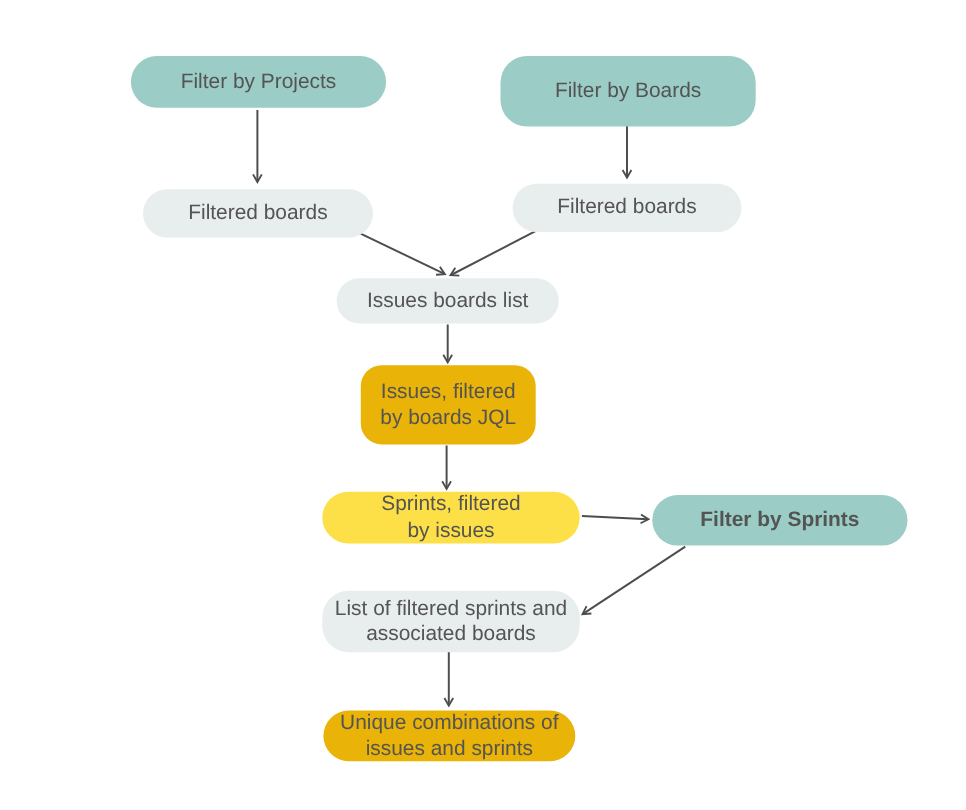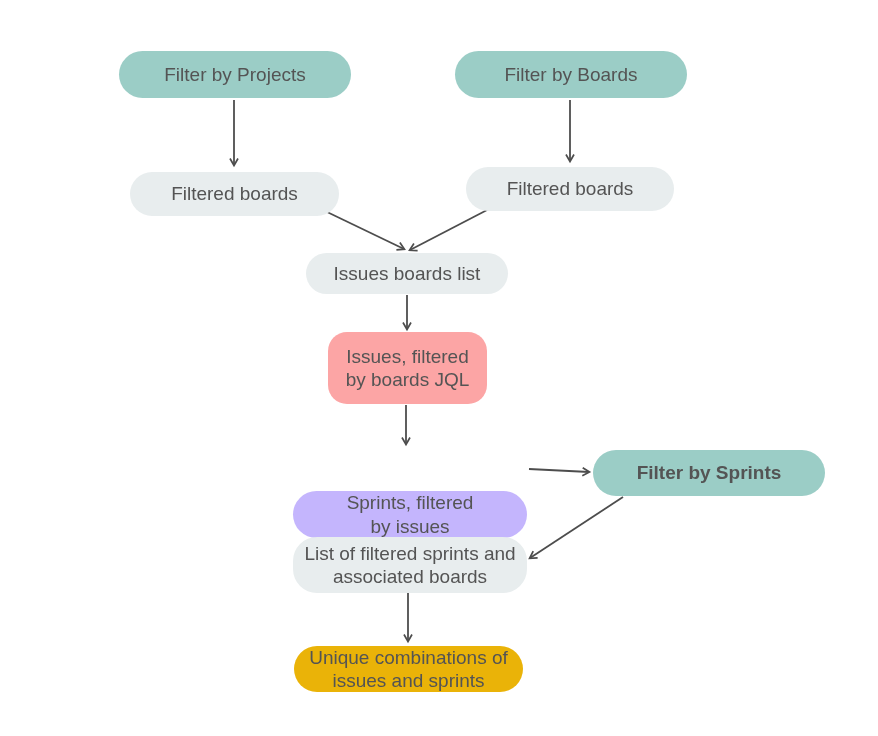--- a/index.html
+++ b/index.html
@@ -31,21 +31,21 @@
     font-size: 19px;
     line-height: 1.22;
     color: #545454;
     white-space: pre-line;
     box-sizing: border-box;
     padding: 2px 10px;
   }
   .pill   { border-radius: 24px; }
   .box    { border-radius: 19px; }
   .n-filter-projects   { left: 119px; top:  51px; width: 232px; height: 47px; }
-  .n-filter-boards     { left: 455px; top:  51px; width: 232px; height: 47px; text-align: right; }
+  .n-filter-boards     { left: 455px; top:  51px; width: 232px; height: 64px; text-align: right; }
   .n-filtered-left     { left: 130px; top: 172px; width: 209px; height: 44px; }
   .n-filtered-right    { left: 466px; top: 167px; width: 208px; height: 44px; }
   .n-unique-boards     { left: 306px; top: 253px; width: 202px; height: 41px; }
   .n-issues            { left: 328px; top: 332px; width: 159px; height: 72px; }
   .n-sprints           { left: 293px; top: 447px; width: 234px; height: 47px; }
   .n-filter-sprints    { left: 593px; top: 450px; width: 232px; height: 46px; }
   .n-list-filtered     { left: 293px; top: 537px; width: 234px; height: 56px; }
   .n-unique-combos     { left: 294px; top: 646px; width: 229px; height: 46px; }
 </style>
 </head>
@@ -75,24 +75,24 @@
   <div class="node pill n-filter-projects" style="background: rgb(155, 205, 198);">Filter by Projects</div>
 
   <div class="node pill n-filter-boards" style="background: rgb(155, 205, 198);">Filter by Boards</div>
 
   <div class="node pill n-filtered-left" style="background: rgb(232, 237, 238);">Filtered boards</div>
 
   <div class="node pill n-filtered-right" style="background: rgb(232, 237, 238);">Filtered boards</div>
 
   <div class="node pill n-unique-boards" style="background: rgb(232, 237, 238);">Issues boards list</div>
 
-  <div class="node box n-issues" style="background: #fca5a5;">Issues, filtered
+  <div class="node box n-issues" style="background: #eab308;">Issues, filtered
 by boards JQL</div>
 
-  <div class="node pill n-sprints" style="background: #c4b5fd; margin-top: 44px;">Sprints, filtered
+  <div class="node pill n-sprints" style="background: #fde047;">Sprints, filtered
 by issues</div>
 
   <div class="node pill n-filter-sprints" style="background: rgb(155, 205, 198); font-weight: bold;">Filter by Sprints</div>
 
   <div class="node pill n-list-filtered" style="background: rgb(232, 237, 238);">List of filtered sprints and
 associated boards</div>
 
   <div class="node pill n-unique-combos" style="background: #eab308;">Unique combinations of
 issues and sprints</div>
 

